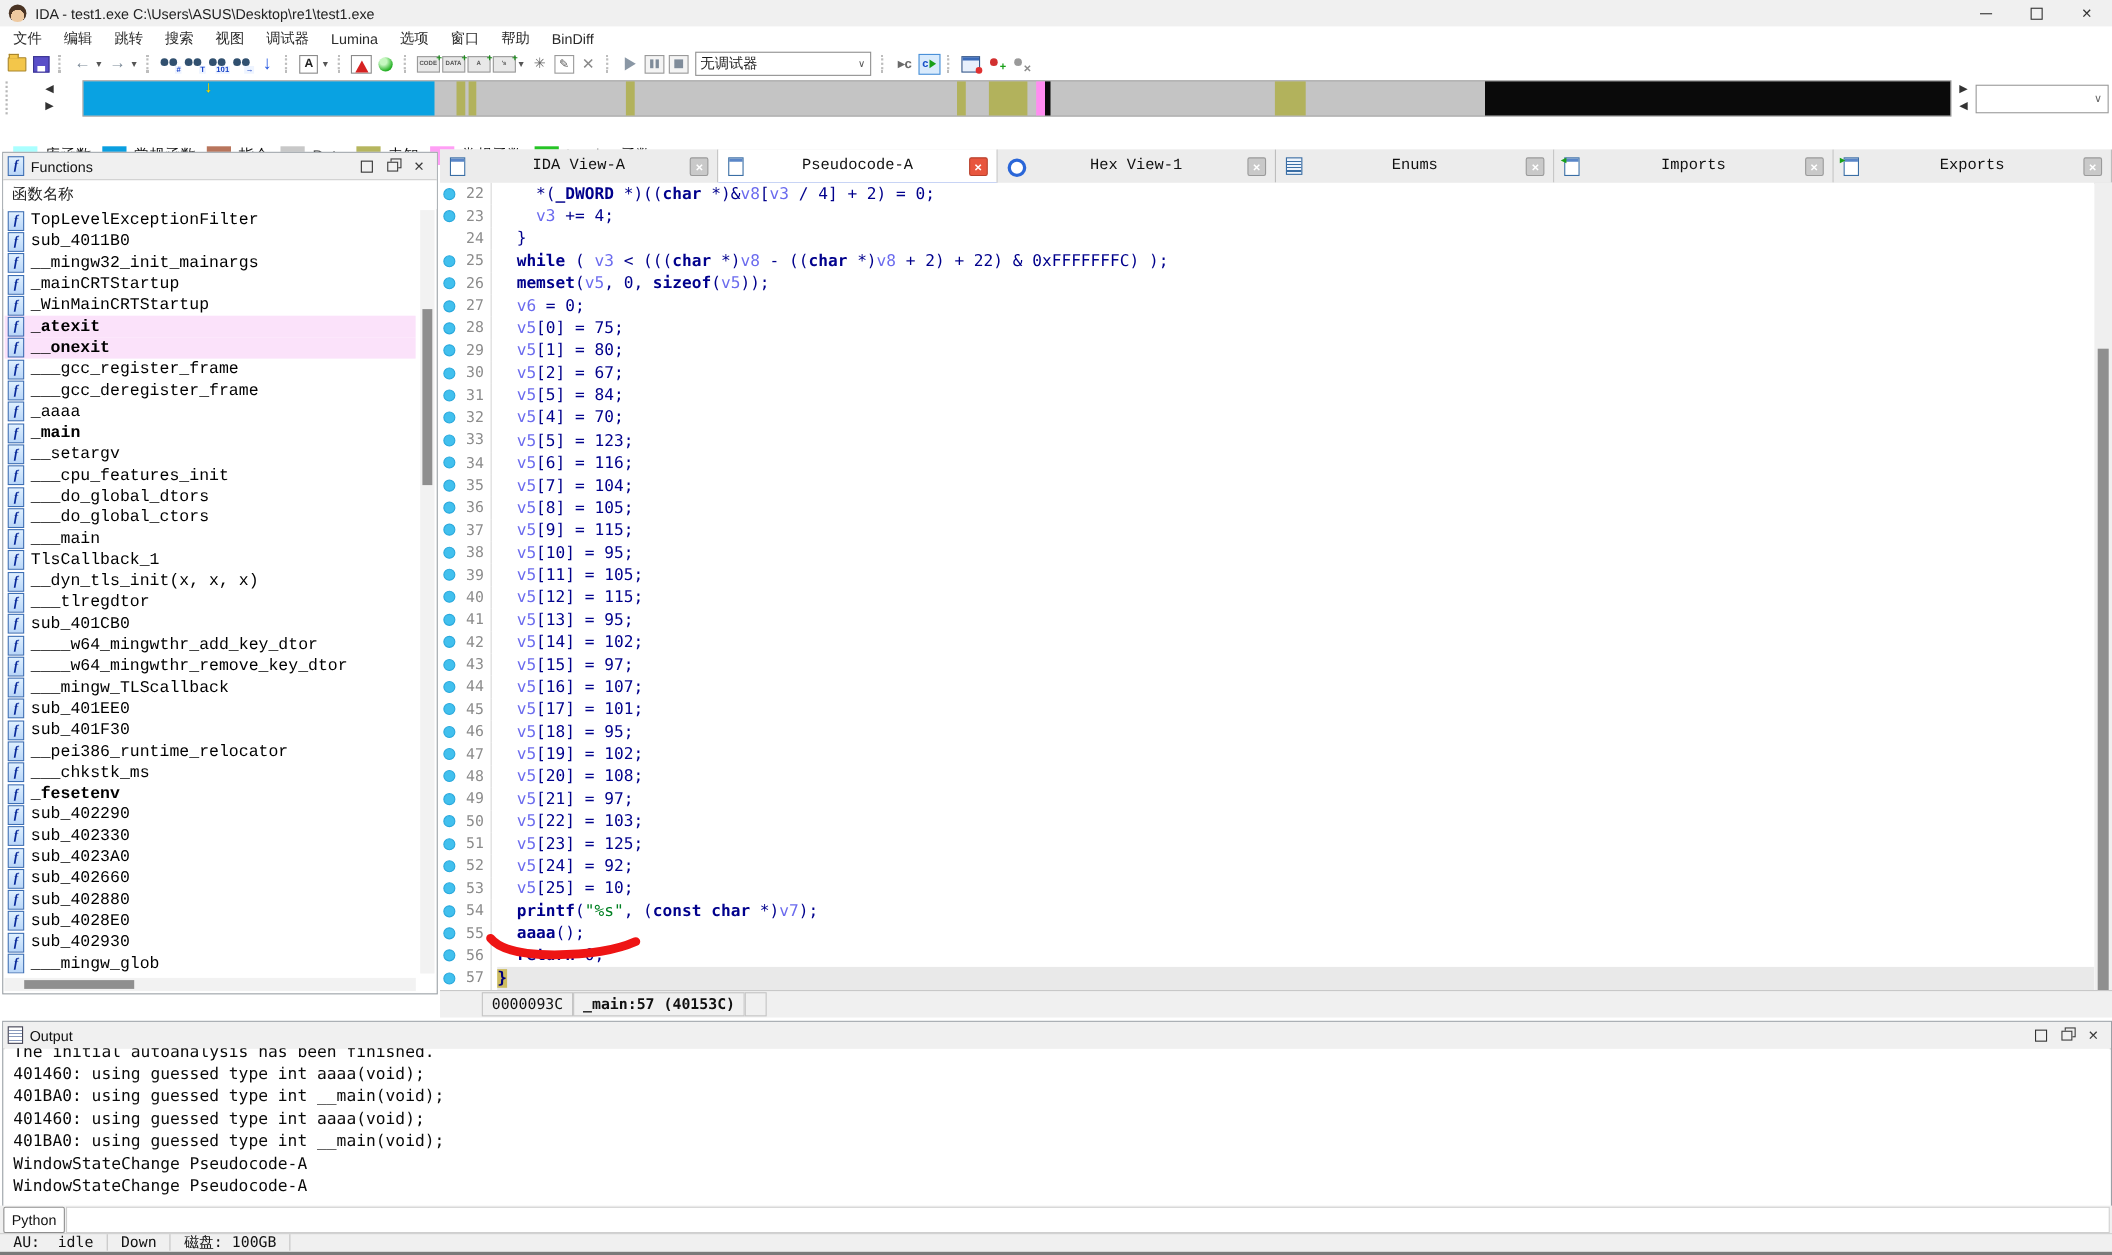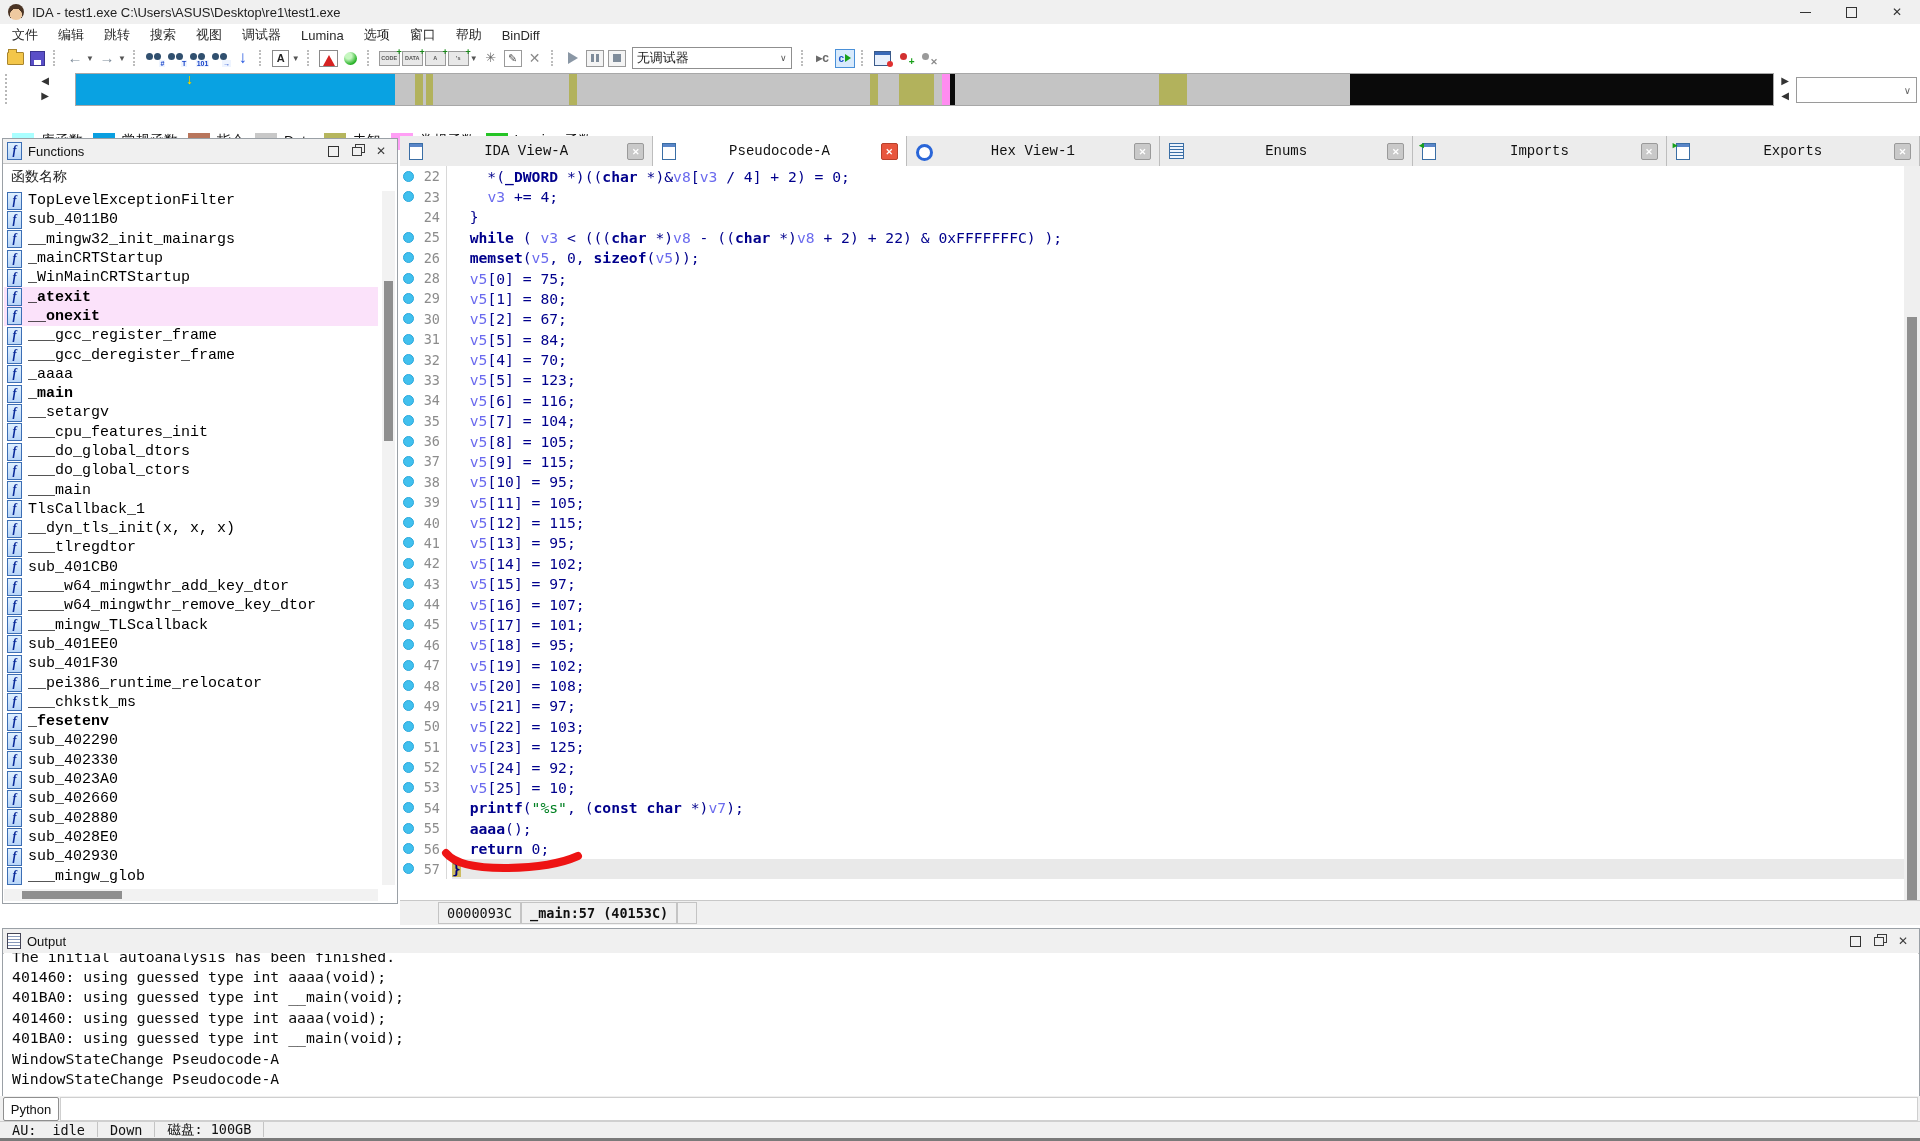--- a/index.html
+++ b/index.html
@@ -597,20 +597,28 @@
             <span class="dot"></span>
           </span>
           <span class="ln">26</span>
           <span class="gsep"></span>
           <span class="codetext"><span class="tok-p">  </span><span class="tok-k">memset</span><span class="tok-p">(</span><span class="tok-v">v5</span><span class="tok-p">, 0, </span><span class="tok-k">sizeof</span><span class="tok-p">(</span><span class="tok-v">v5</span><span class="tok-p">));</span></span>
         </div>
         <div class="cl">
           <span class="dotcell">
             <span class="dot"></span>
           </span>
+          <span class="ln">27</span>
+          <span class="gsep"></span>
+          <span class="codetext"><span class="tok-p">  </span><span class="tok-v">v6</span><span class="tok-p"> = 0;</span></span>
+        </div>
+        <div class="cl">
+          <span class="dotcell">
+            <span class="dot"></span>
+          </span>
           <span class="ln">28</span>
           <span class="gsep"></span>
           <span class="codetext"><span class="tok-p">  </span><span class="tok-v">v5</span><span class="tok-p">[0] = 75;</span></span>
         </div>
         <div class="cl">
           <span class="dotcell">
             <span class="dot"></span>
           </span>
           <span class="ln">29</span>
           <span class="gsep"></span>

